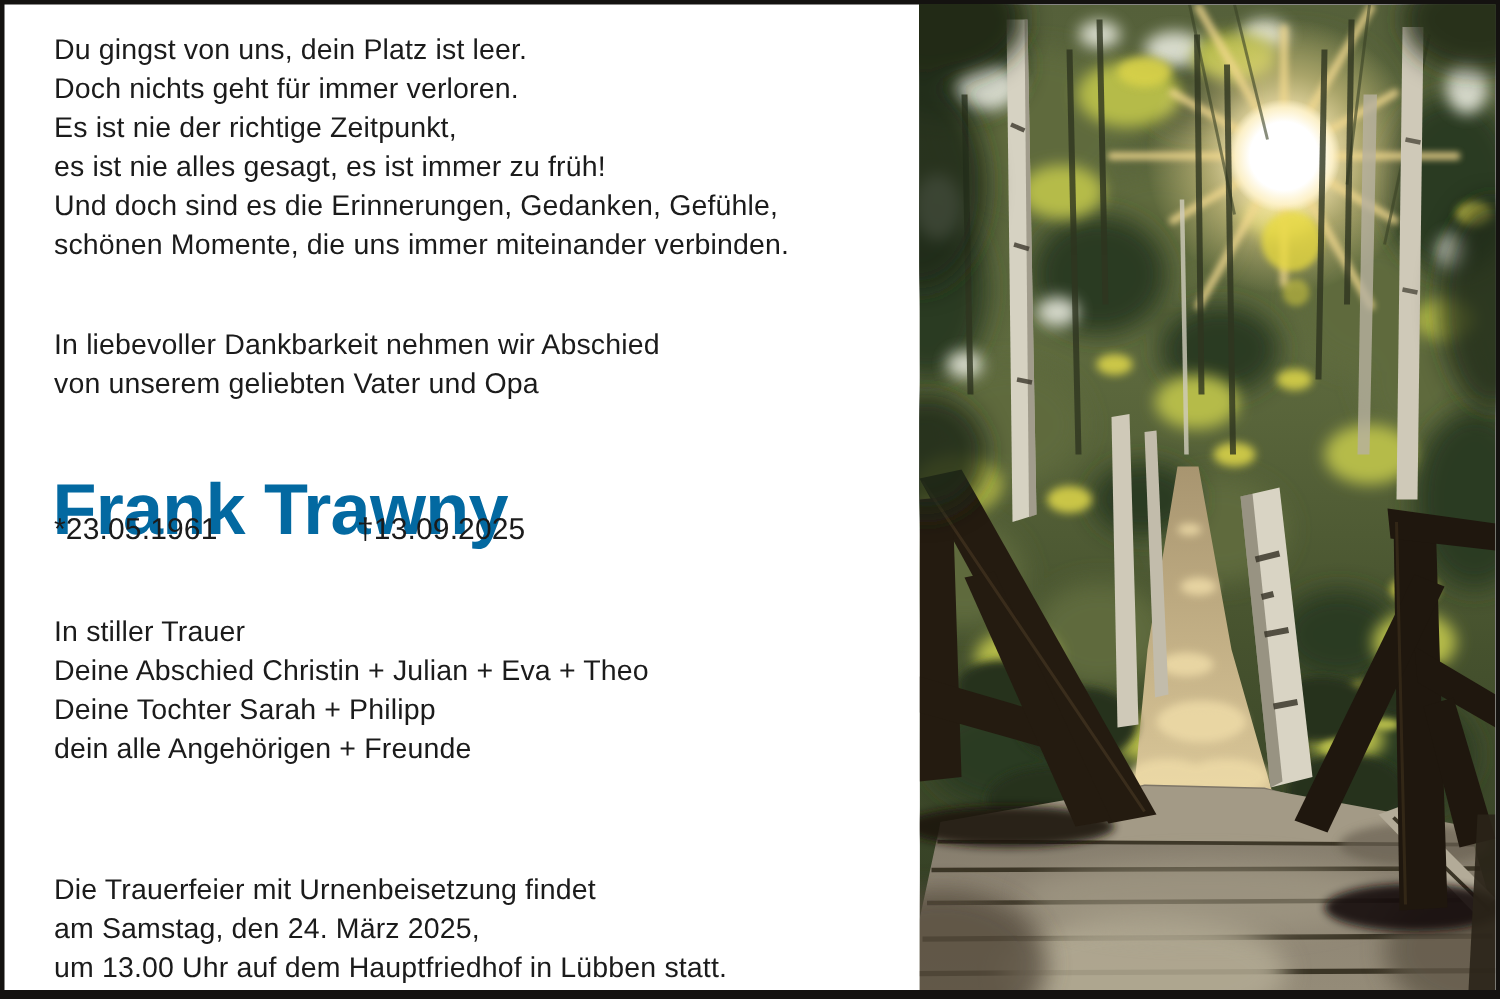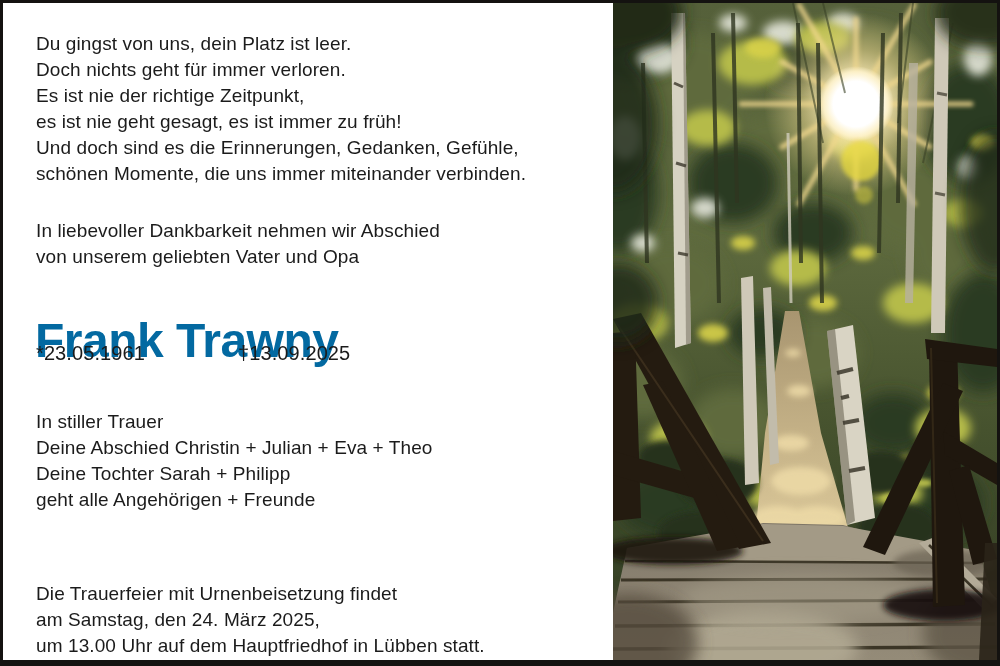--- a/index.html
+++ b/index.html
@@ -9,21 +9,21 @@
     box-sizing:border-box;
     background:#ffffff;
     border:solid #141210;
     border-width:3px 3px 6px 3px;
     font-family:"Liberation Sans","DejaVu Sans",sans-serif;
     color:#1b1b1b;
     overflow:hidden;
   }
   .content{position:relative;width:994px;height:657px;}
   .txt{position:absolute;left:33px;font-size:19px;line-height:26px;letter-spacing:.1px;white-space:nowrap;}
-  .poem{top:28px;}
+  .poem{top:18px;}
   .intro{top:215px;}
   .name{
     position:absolute;left:32px;top:281px;
     font-size:48px;line-height:50px;font-weight:700;
     letter-spacing:-0.5px;white-space:nowrap;color:#0369a1;
   }
   .dates{top:337px;font-size:20px;display:flex;gap:93px;}
   .mourners{top:406px;}
   .funeral{top:550px;margin-top:28px;}
   .photo{
@@ -34,42 +34,42 @@
 </head>
 <body>
 
 <div class="ad">
   <div class="content">
 
     <div class="txt poem">
       <div>Du gingst von uns, dein Platz ist leer.</div>
       <div>Doch nichts geht für immer verloren.</div>
       <div>Es ist nie der richtige Zeitpunkt,</div>
-      <div>es ist nie geht gesagt, es ist immer zu früh!</div>
+      <div>es ist nie alles gesagt, es ist immer zu früh!</div>
       <div>Und doch sind es die Erinnerungen, Gedanken, Gefühle,</div>
       <div>schönen Momente, die uns immer miteinander verbinden.</div>
     </div>
 
     <div class="txt intro">
       <div>In liebevoller Dankbarkeit nehmen wir Abschied</div>
       <div>von unserem geliebten Vater und Opa</div>
     </div>
 
     <h1 class="name">Frank Trawny</h1>
 
     <div class="txt dates">
       <span>*23.05.1961</span>
       <span>†13.09.2025</span>
     </div>
 
     <div class="txt mourners">
       <div>In stiller Trauer</div>
       <div>Deine Abschied Christin + Julian + Eva + Theo</div>
       <div>Deine Tochter Sarah + Philipp</div>
-      <div>geht alle Angehörigen + Freunde</div>
+      <div>dein alle Angehörigen + Freunde</div>
     </div>
 
     <div class="txt funeral">
       <div>Die Trauerfeier mit Urnenbeisetzung findet</div>
       <div>am Samstag, den 24. März 2025,</div>
       <div>um 13.00 Uhr auf dem Hauptfriedhof in Lübben statt.</div>
     </div>
 
     <div class="photo">
       <svg viewBox="0 0 384 657" preserveAspectRatio="none">

